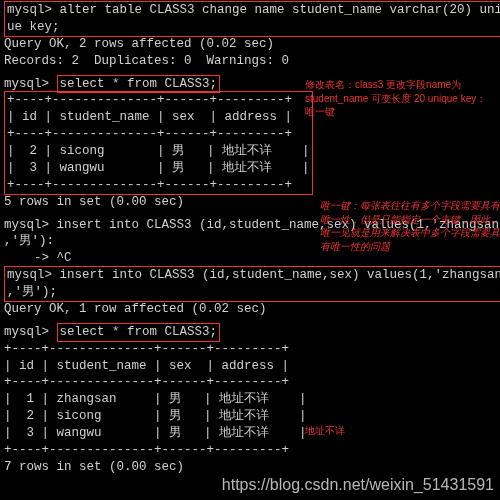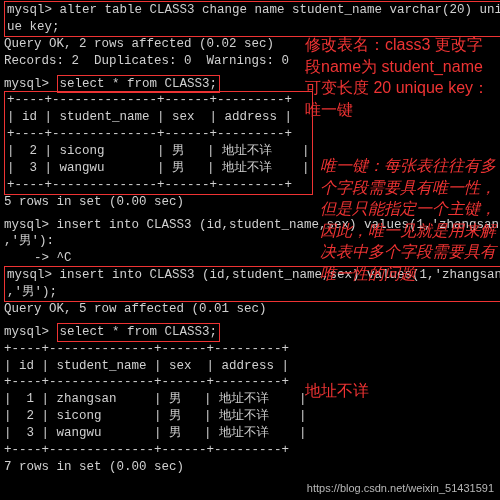--- a/index.html
+++ b/index.html
@@ -19,33 +19,34 @@
   .redbox {
     border: 1.5px solid #e33;
     display: inline-block;
     padding: 0 2px;
     margin: -1px 0;
   }
   .anno {
     position: absolute;
     color: #e33;
     font-family: "Microsoft YaHei", "SimSun", sans-serif;
-    font-size: 16px;
+    font-size: 10px;
     line-height: 1.35;
     font-weight: 400;
+    margin-top: 44px;
   }
   #anno1 { left: 305px; top: 34px; width: 190px; }
   #anno2 { left: 320px; top: 155px; width: 180px; font-style: italic; }
   #anno3 { left: 305px; top: 380px; width: 120px; }
   .watermark {
     position: absolute;
     right: 6px; bottom: 4px;
     color: #b8b8b8;
     font-family: Arial, sans-serif;
-    font-size: 11px;
+    font-size: 16px;
   }
   .gap { height: 6px; }
 </style>
 </head>
 <body>
 
 
 
 <span class="redbox">
   <div class="ln">mysql&gt; alter table CLASS3 change name student_name varchar(20) uniq</div>
@@ -65,21 +66,21 @@
 </span>
 <div class="ln">5 rows in set (0.00 sec)</div>
 <div class="gap"></div>
 <div class="ln">mysql&gt; insert into CLASS3 (id,student_name,sex) values(1,'zhangsan'</div>
 <div class="ln">,'男'):</div>
 <div class="ln">    -&gt; ^C</div>
 <span class="redbox">
   <div class="ln"><span>mysql&gt; </span><span>insert into CLASS3 (id,student_name,sex) values(1,'zhangsan'</span></div>
   <div class="ln">,'男');</div>
 </span>
-<div class="ln">Query OK, 5 row affected (0.01 sec)</div>
+<div class="ln">Query OK, 1 row affected (0.02 sec)</div>
 <div class="gap"></div>
 <div class="ln"><span class="prompt">mysql&gt; </span><span class="redbox">select * from CLASS3;</span></div>
 <div class="ln">+----+--------------+------+---------+</div>
 <div class="ln">| id | student_name | sex  | address |</div>
 <div class="ln">+----+--------------+------+---------+</div>
 <div class="ln">|  1 | zhangsan     | 男   | 地址不详    |</div>
 <div class="ln">|  2 | sicong       | 男   | 地址不详    |</div>
 <div class="ln">|  3 | wangwu       | 男   | 地址不详    |</div>
 <div class="ln">+----+--------------+------+---------+</div>
 <div class="ln">7 rows in set (0.00 sec)</div>

